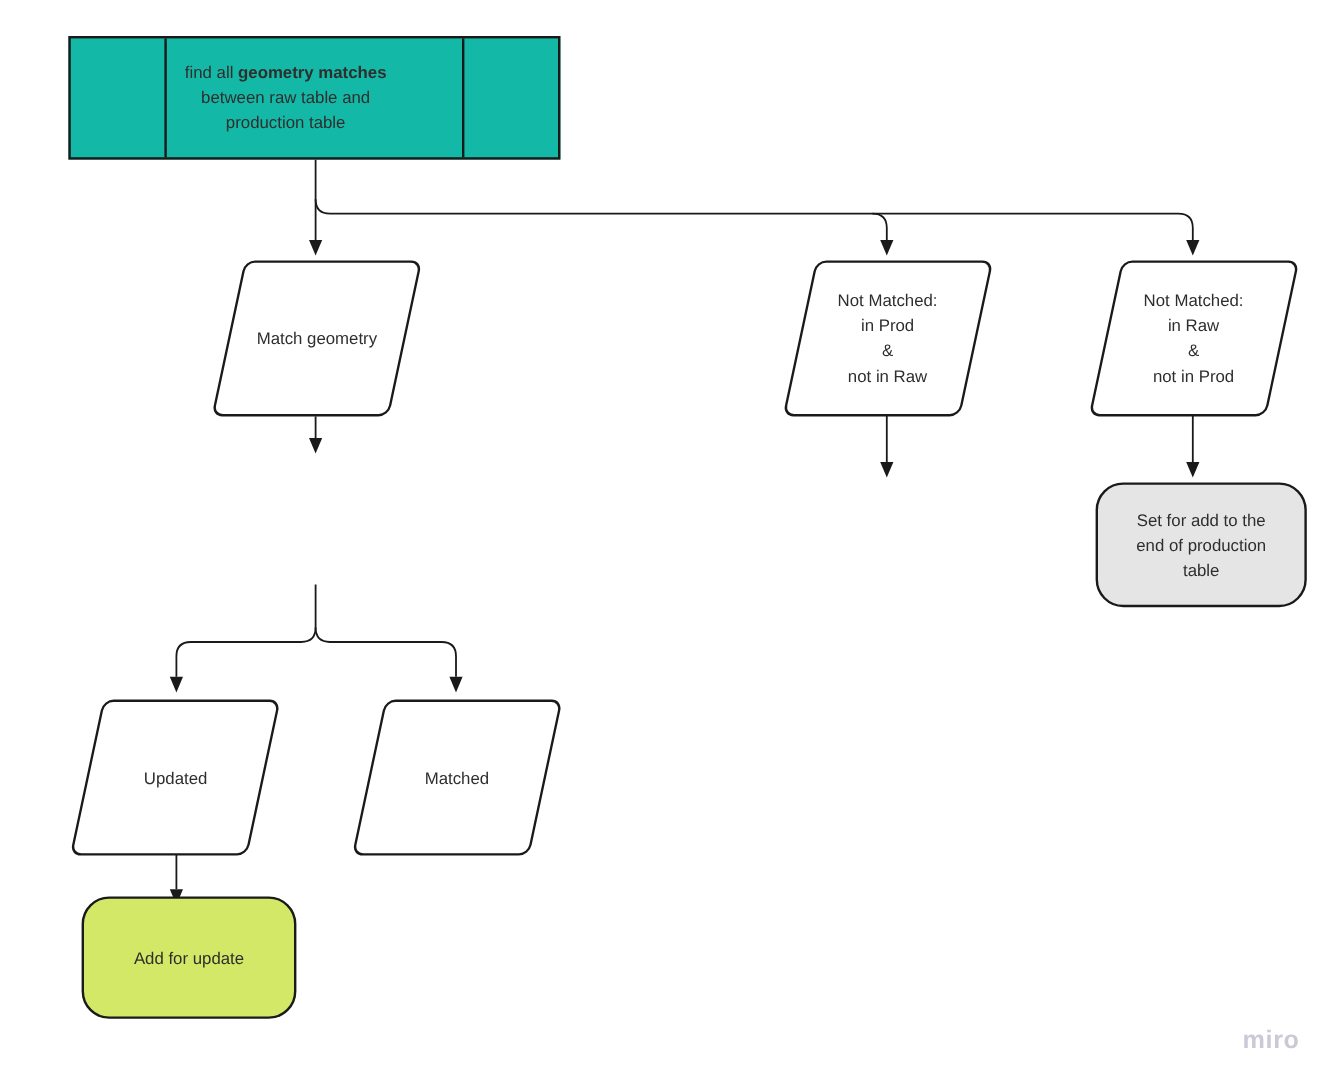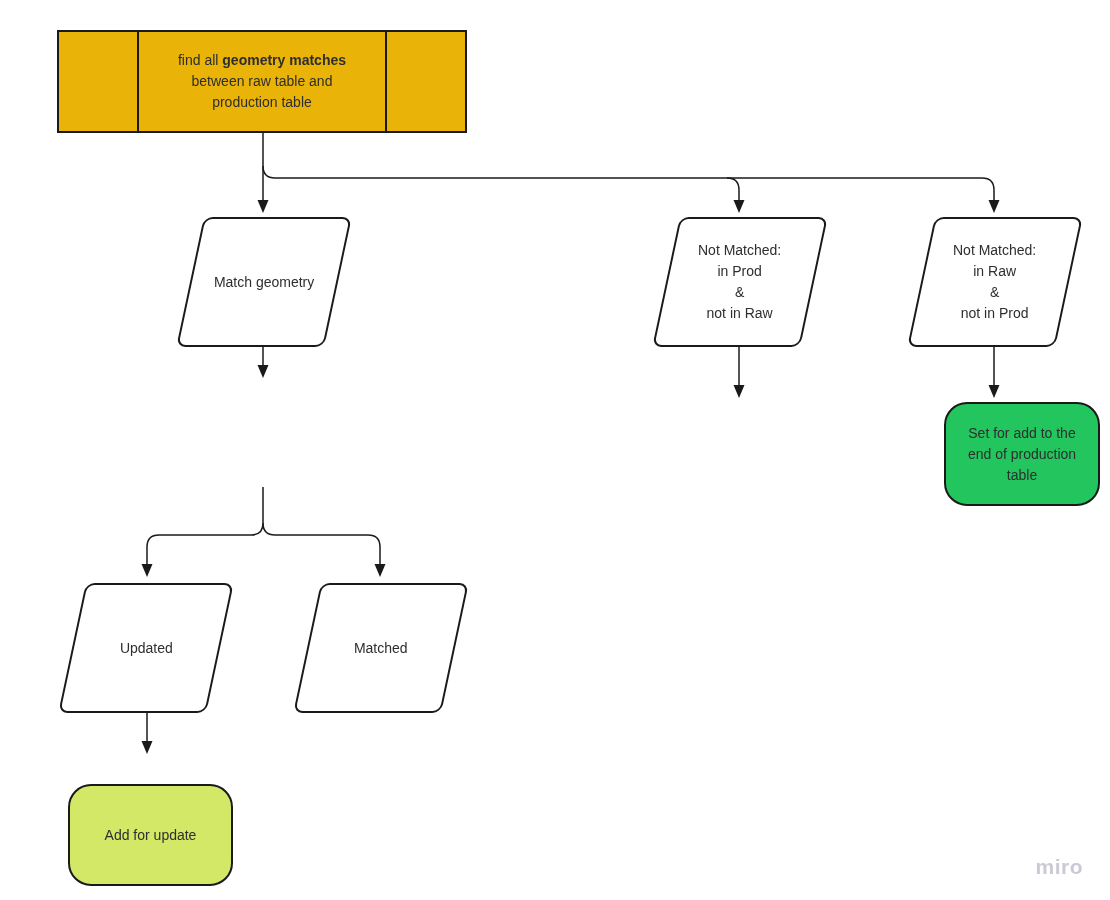--- a/index.html
+++ b/index.html
@@ -14,22 +14,22 @@
   }
   .wires { position: absolute; left: 0; top: 0; width: 1110px; height: 900px; }
   .wires path { fill: none; stroke: #1a1a1a; stroke-width: 1.5; }
   .wires polygon { fill: #1a1a1a; stroke: none; }
 
   .node { position: absolute; box-sizing: border-box; font-size: 14px; line-height: 21px; }
 
   
   .proc {
     border: 2px solid #1a1a1a;
-    background: #eab308;
-    display: flex; align-items: center; justify-content: center;
+    background: #14b8a6;
+    display: flex; align-items: center; 
   }
   .proc .bar { position: absolute; top: 0; bottom: 0; width: 2px; background: #1a1a1a; }
   .proc .bar.l { left: 78px; }
   .proc .bar.r { right: 78px; }
   .proc .txt { text-align: center; white-space: pre-line; padding: 0 95px; }
 
   
   .para {
     border: 2px solid #1a1a1a;
     border-radius: 9px;
@@ -130,25 +130,25 @@
 
   <div class="node para" style="left:72px; top:583px; width:148px; height:130px;">
     <div class="txt">Updated</div>
   </div>
 
   <div class="node para" style="left:307px; top:583px; width:148px; height:130px;">
     <div class="txt">Matched</div>
   </div>
 
 
-  <div class="node term" style="left: 913px; top: 402px; width: 156px; height: 104px; background: #22c55e; margin-left: 31px;">
+  <div class="node term" style="left: 913px; top: 402px; width: 176px; height: 104px; background: #e5e5e5;">
     <div class="txt">Set for add to the
 end of production
 table</div>
   </div>
 
-  <div class="node term" style="left: 68px; top: 784px; width: 165px; height: 102px; background: rgb(211, 232, 102);">
+  <div class="node term" style="left: 68px; top: 747px; width: 179px; height: 102px; background: rgb(211, 232, 102);">
     <div class="txt">Add for update</div>
   </div>
 
   <div class="watermark">miro</div>
 
 </div>
 
 </body></html>

